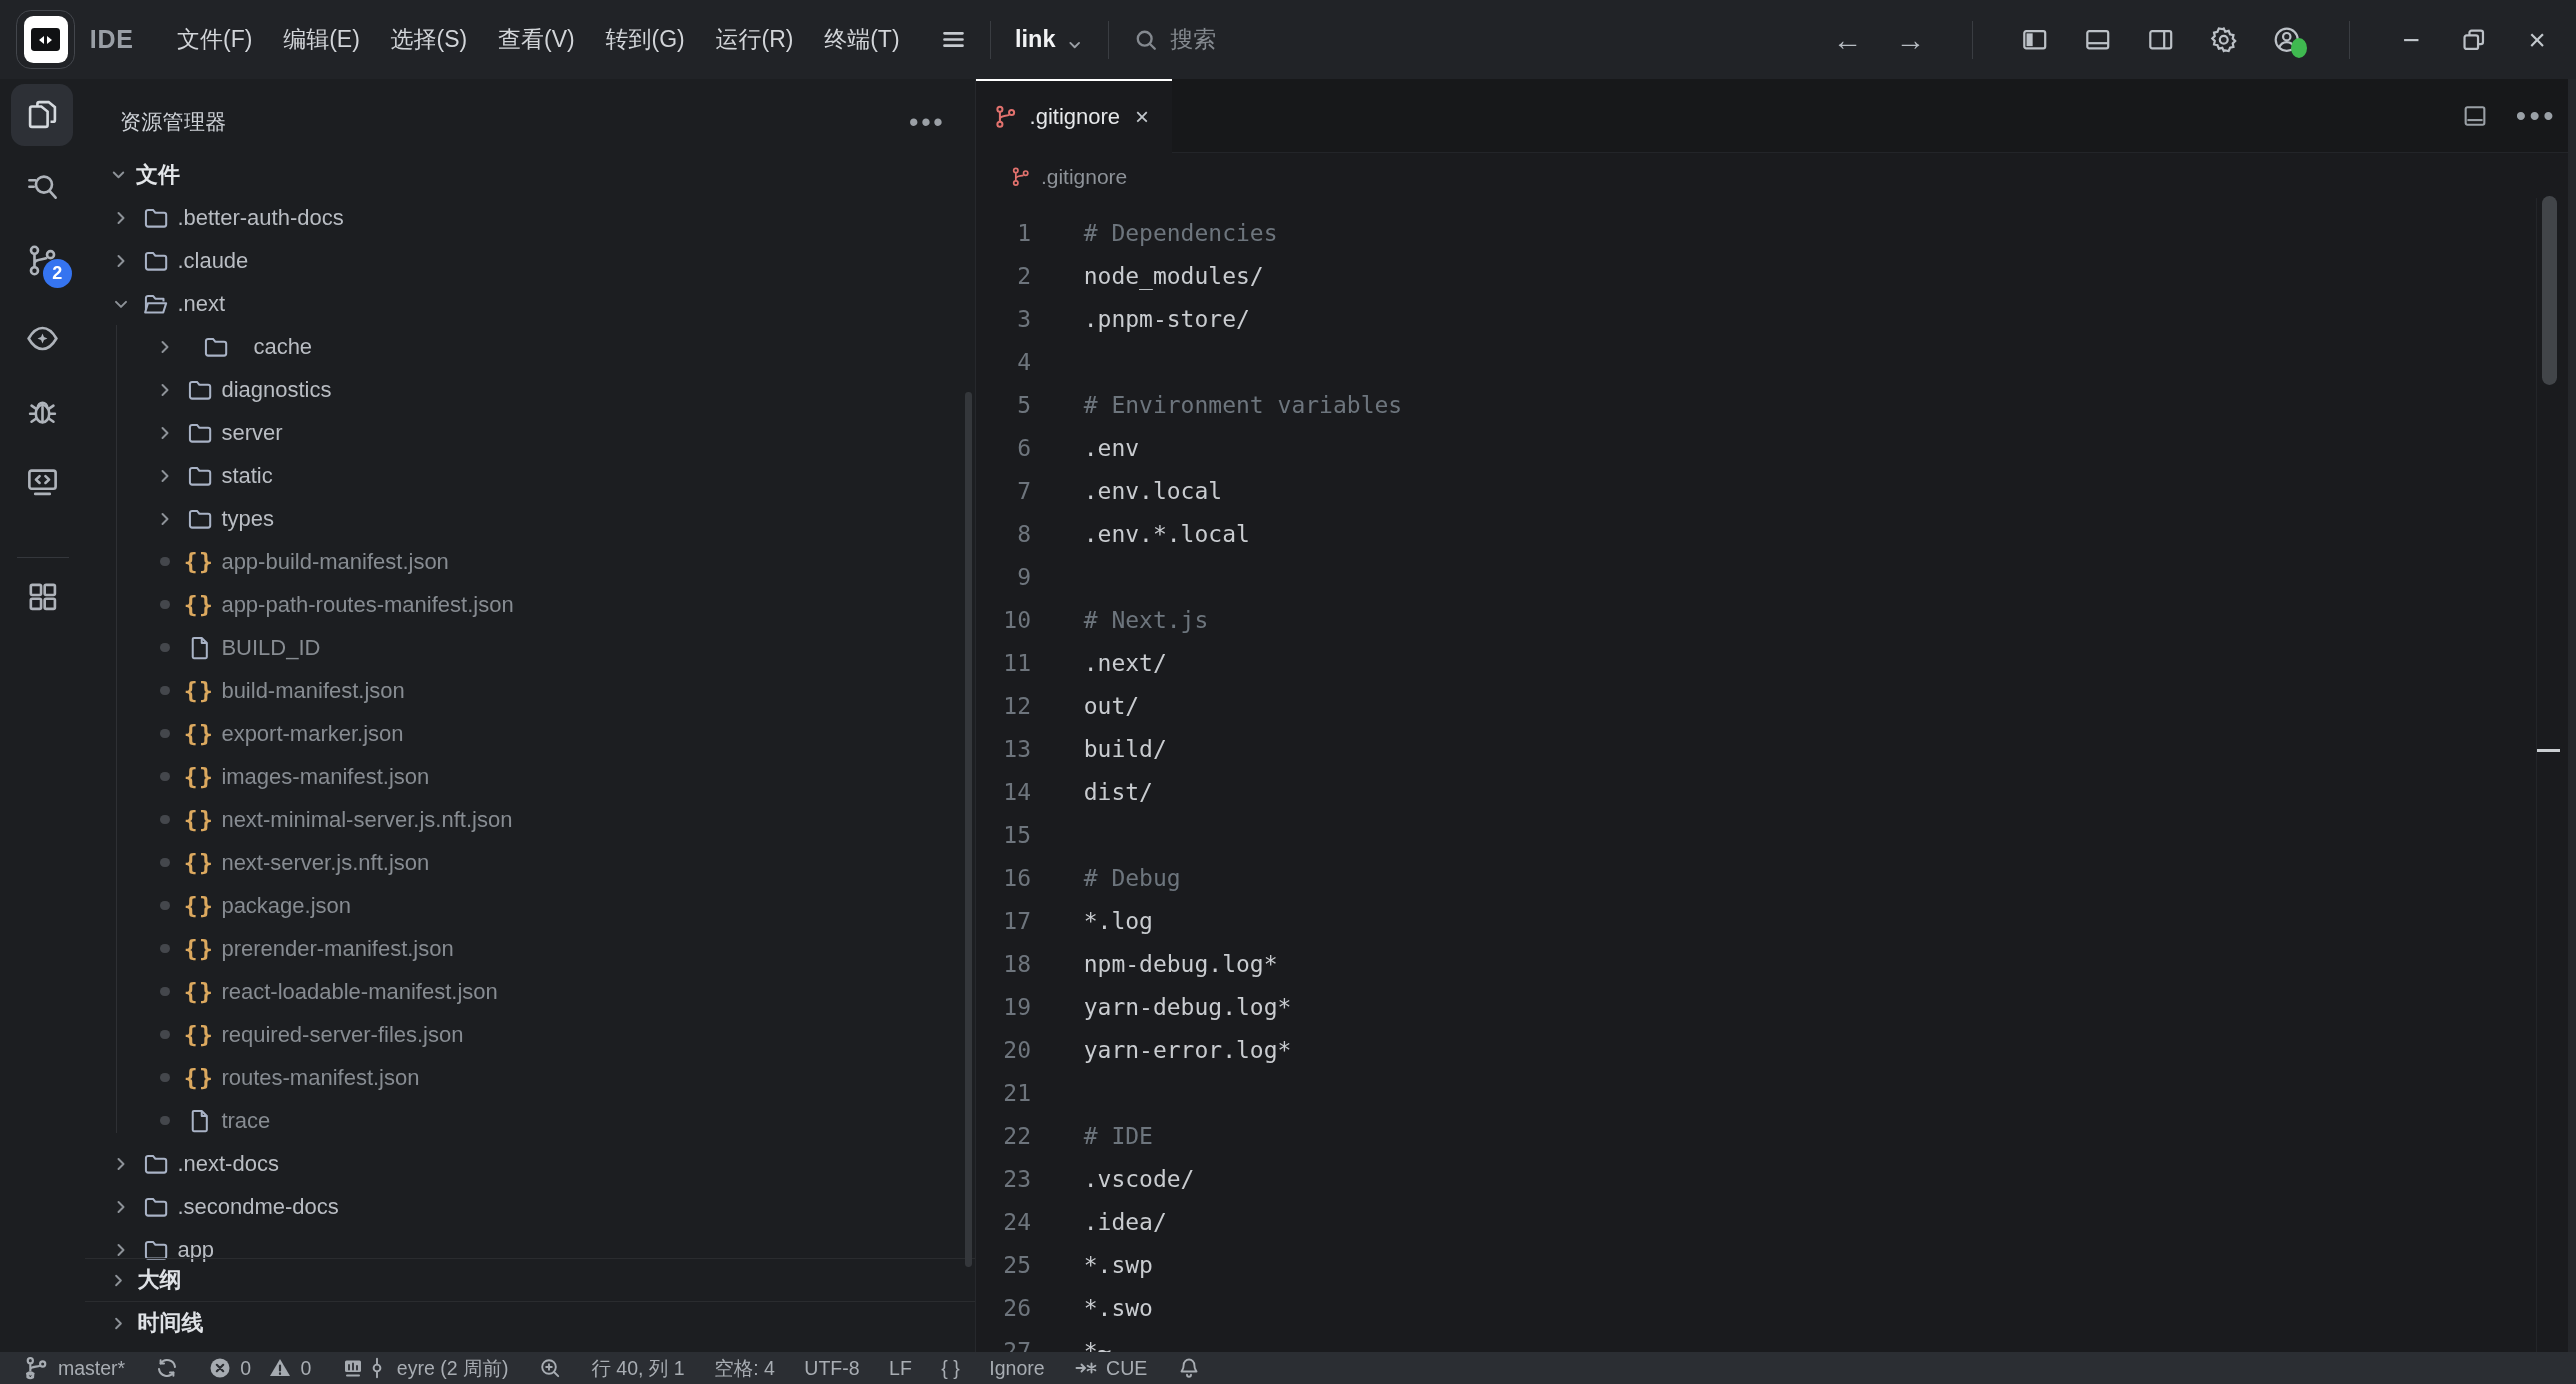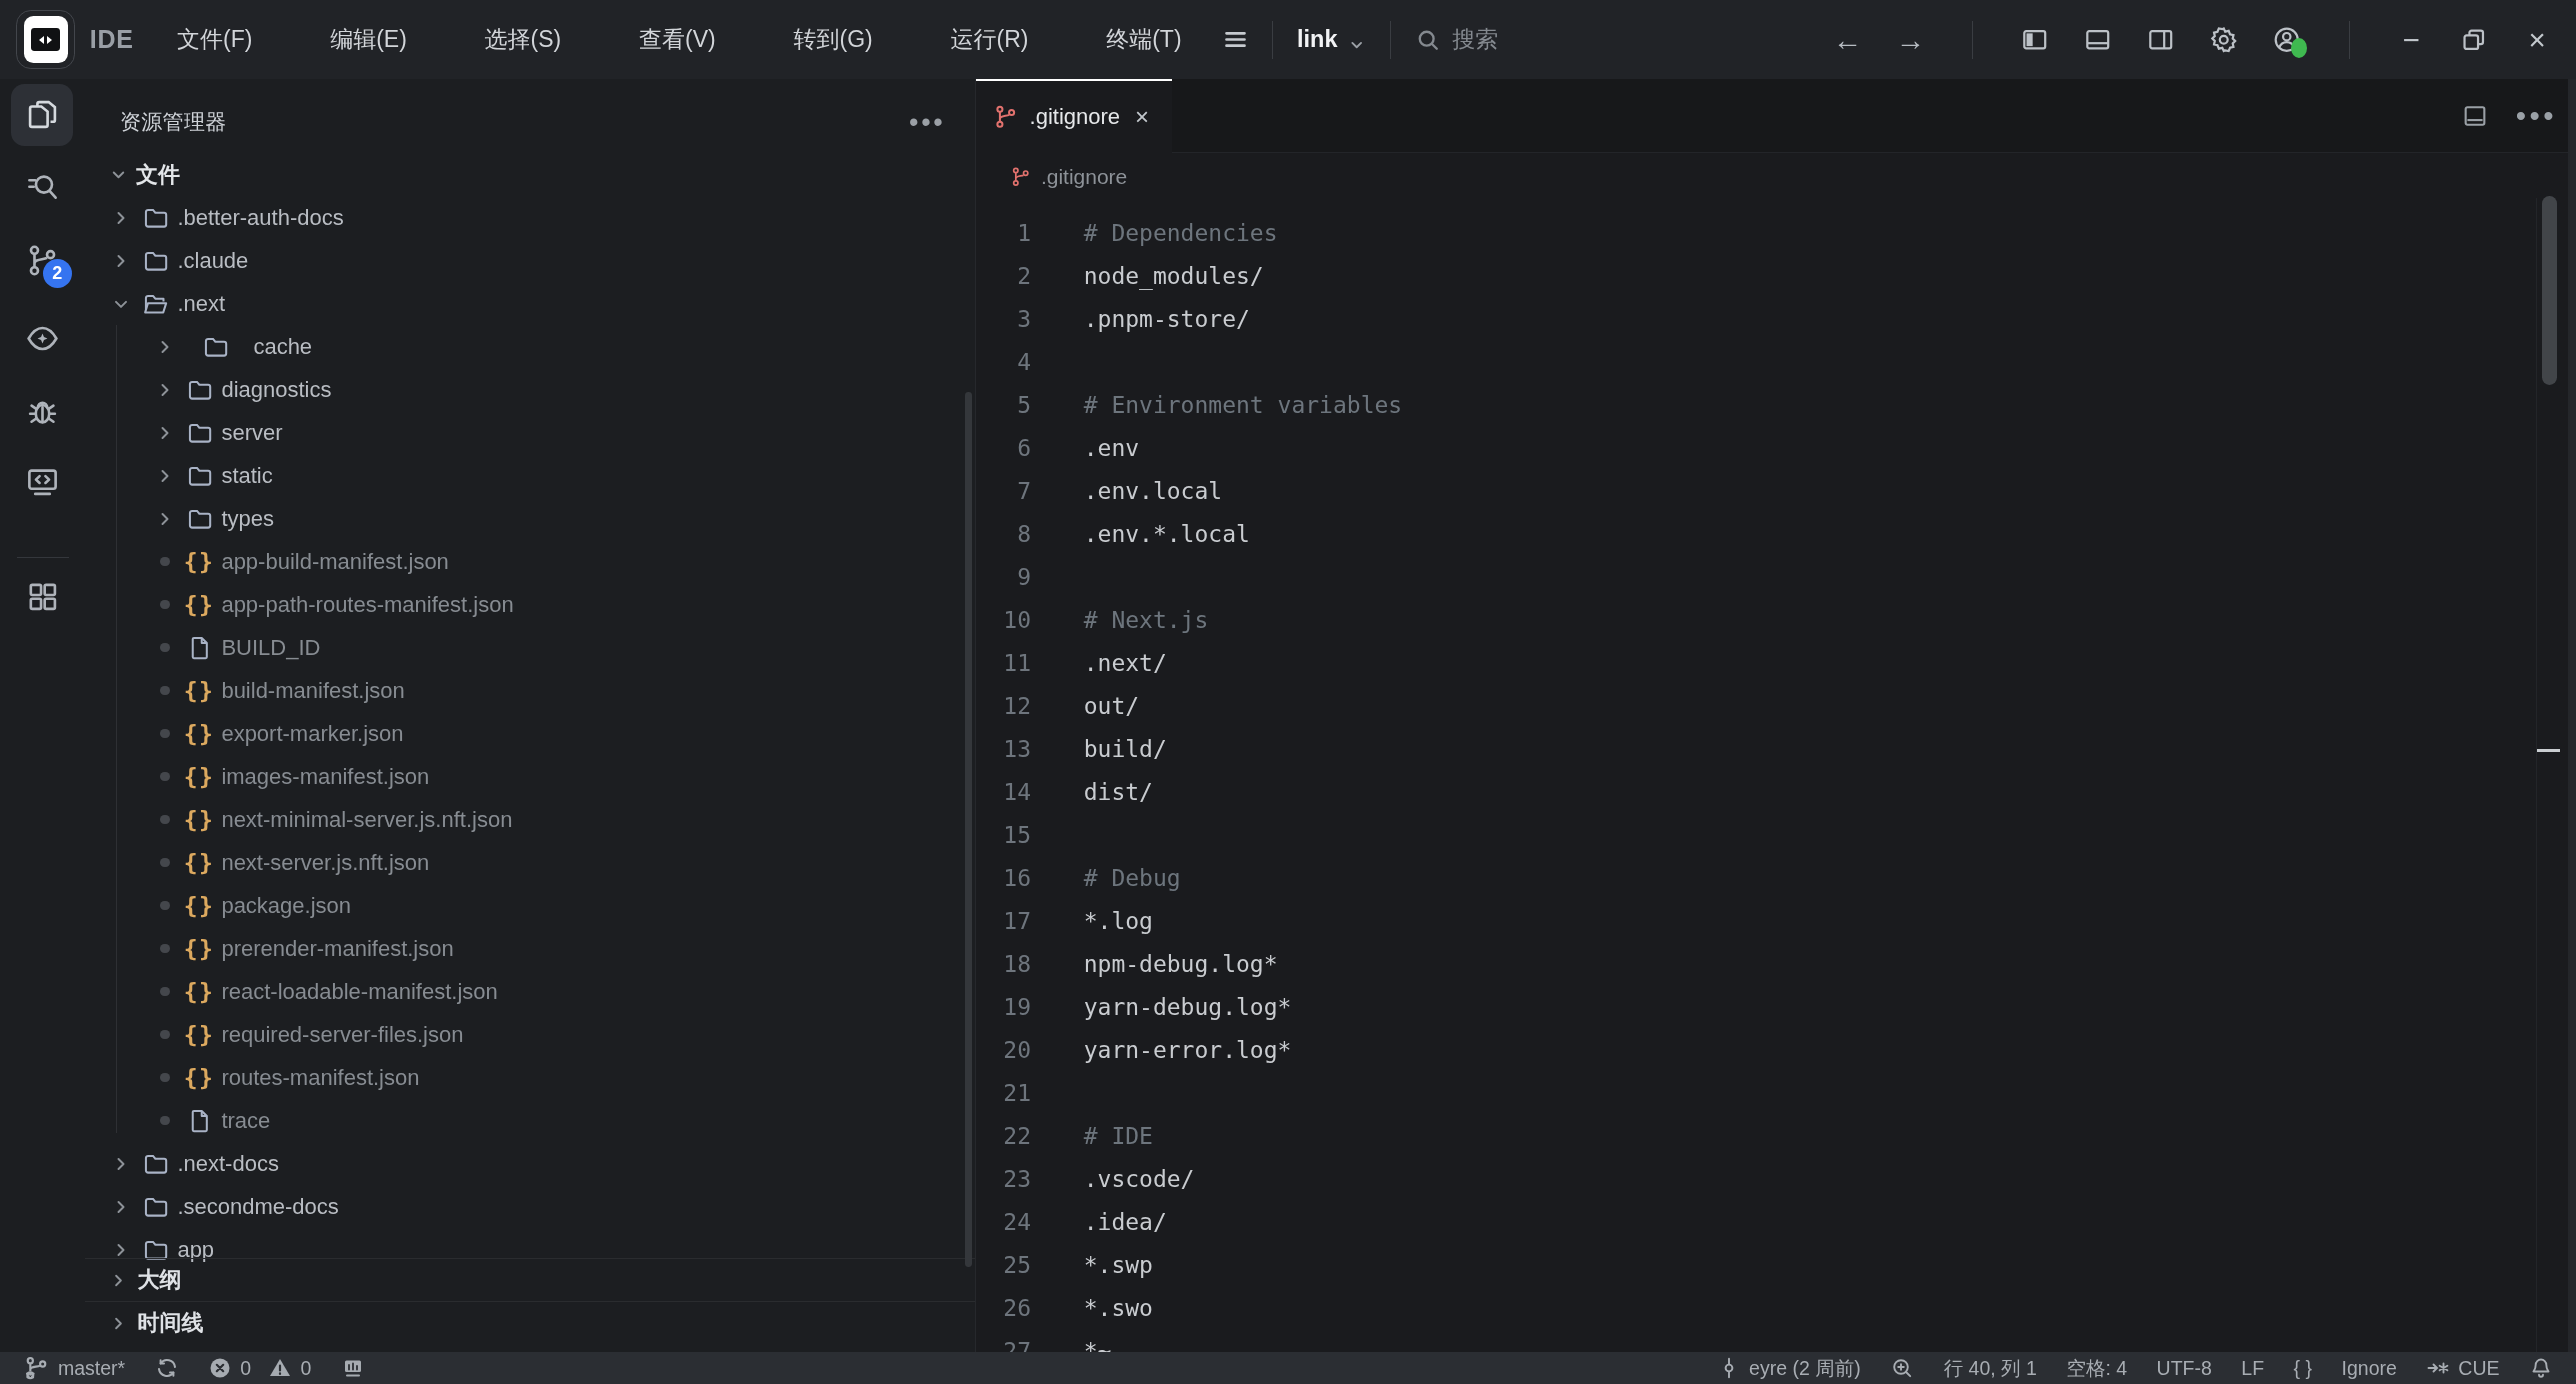--- a/index.html
+++ b/index.html
@@ -32,21 +32,21 @@
   
   .titlebar{position:absolute;top:0;left:0;right:0;height:79px;background:var(--titlebar);display:flex;align-items:center;}
   .tb-left{display:flex;align-items:center;flex:1;min-width:0;}
   .app-logo{margin-left:16px;width:59px;height:59px;border:1.3px solid #43464c;border-radius:14.8px;display:flex;align-items:center;justify-content:center;background:transparent;cursor:pointer;flex:none;}
   .logo-white{width:44px;height:47px;background:#fff;border-radius:9.4px;display:flex;align-items:center;justify-content:center;}
   .logo-black{width:29.5px;height:23px;background:#101113;border-radius:3.4px;display:flex;align-items:center;justify-content:center;gap:3.4px;}
   .logo-black i{display:block;width:0;height:0;border-top:4.7px solid transparent;border-bottom:4.7px solid transparent;}
   .logo-black i.l{border-right:5.4px solid #fff;}
   .logo-black i.r{border-left:5.4px solid #fff;}
   .app-name{margin-left:14.8px;font-size:25px;font-weight:700;color:#9a9fa6;letter-spacing:0.7px;flex:none;}
-  .menus{display:flex;align-items:center;margin-left:28px;flex:none;gap:47px;}
+  .menus{display:flex;align-items:center;margin-left:28px;flex:none;}
   .menu-item{font-size:23px;color:var(--text-ui);padding:9.4px 15.4px;border-radius:6.7px;cursor:pointer;white-space:nowrap;}
   .tb-hamburger{margin-left:17.4px;width:43px;height:43px;display:flex;align-items:center;justify-content:center;cursor:pointer;flex:none;}
   .tb-divider{width:0.7px;height:38px;background:#3a3d42;margin:0 14.8px;flex:none;}
   .project-picker{display:flex;align-items:flex-end;gap:10.7px;background:none;border:none;cursor:pointer;padding:6.7px 9.4px;flex:none;}
   .project-name{font-size:23.5px;font-weight:700;color:#f2f3f5;}
   .search-box{display:flex;align-items:center;gap:12px;margin-left:9.4px;flex:none;}
   .search-box input{background:transparent;border:none;outline:none;font-size:23px;color:#d7dadd;width:282px;font-family:"Liberation Sans",sans-serif;}
   .search-box input::placeholder{color:#84898f;}
   .tb-right{display:flex;align-items:center;gap:31px;margin-right:23px;flex:none;}
   .tb-ic{width:32px;height:32px;display:flex;align-items:center;justify-content:center;color:#bcc1c7;cursor:pointer;position:relative;flex:none;}
@@ -109,21 +109,21 @@
   .code-line{display:flex;height:43px;line-height:43px;white-space:pre;}
   .code-line .ln{width:97px;flex:none;text-align:right;padding-right:42px;color:var(--linenum);}
   .code-line .ct{margin-left:10.7px;color:#c9ccd0;}
   .code-line.comment .ct{color:var(--comment);}
   .ed-scroll-line{position:absolute;top:119px;bottom:0;right:39px;border-right:0.7px solid var(--border-soft);}
   .ed-thumb{position:absolute;top:117px;right:19.5px;width:14.8px;height:189px;border-radius:7.4px;background:#424549;}
   .ed-marker{position:absolute;top:670px;right:16px;width:23px;height:3.4px;background:#c9cdd1;}
   .right-strip{position:absolute;top:0;bottom:0;right:0;width:8px;background:#24262a;}
 
   
-  .statusbar{position:absolute;bottom:0;left:0;right:0;height:32px;background:var(--status);display:flex;align-items:center;justify-content:space-between;padding:0 23px;font-size:19.5px;color:#a8adb3;}
+  .statusbar{position:absolute;bottom:0;left:0;right:0;height:32px;background:var(--status);display:flex;align-items:center;padding:0 23px;font-size:19.5px;color:#a8adb3;}
   .sb-group{display:flex;align-items:center;gap:29.5px;}
   .sb-item{display:flex;align-items:center;gap:8px;cursor:pointer;white-space:nowrap;}
   .sb-item svg{width:24px;height:24px;flex:none;}
   .sb-item .big{width:27px;height:27px;}
 </style>
 </head>
 <body>
 
 <div class="window">
 

